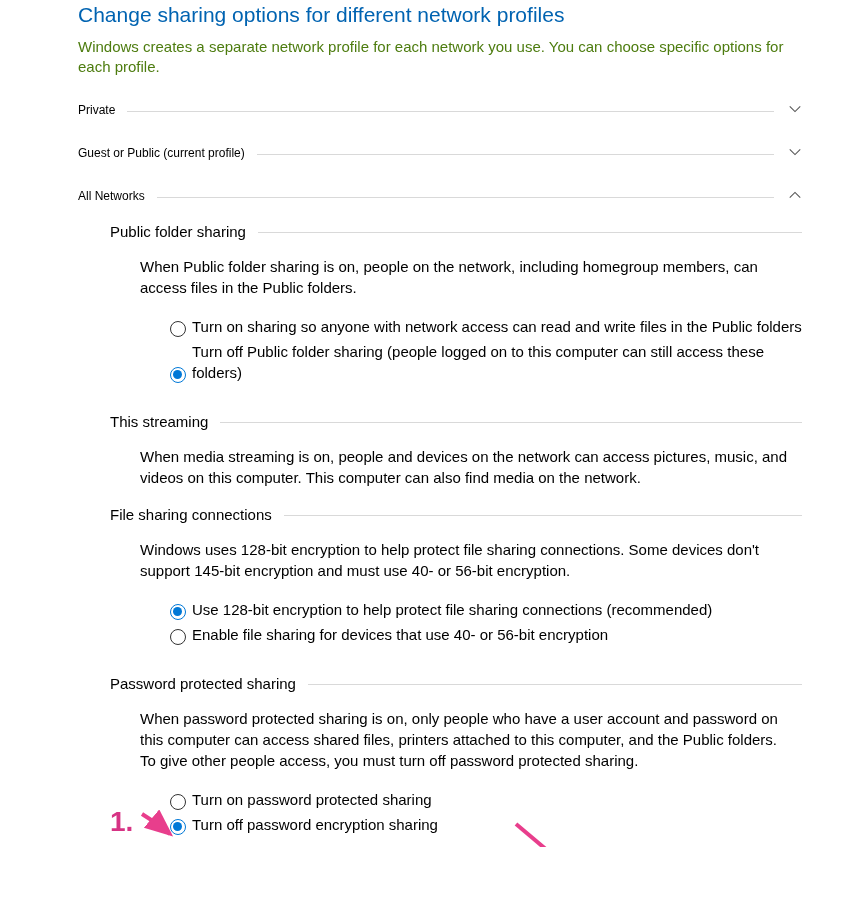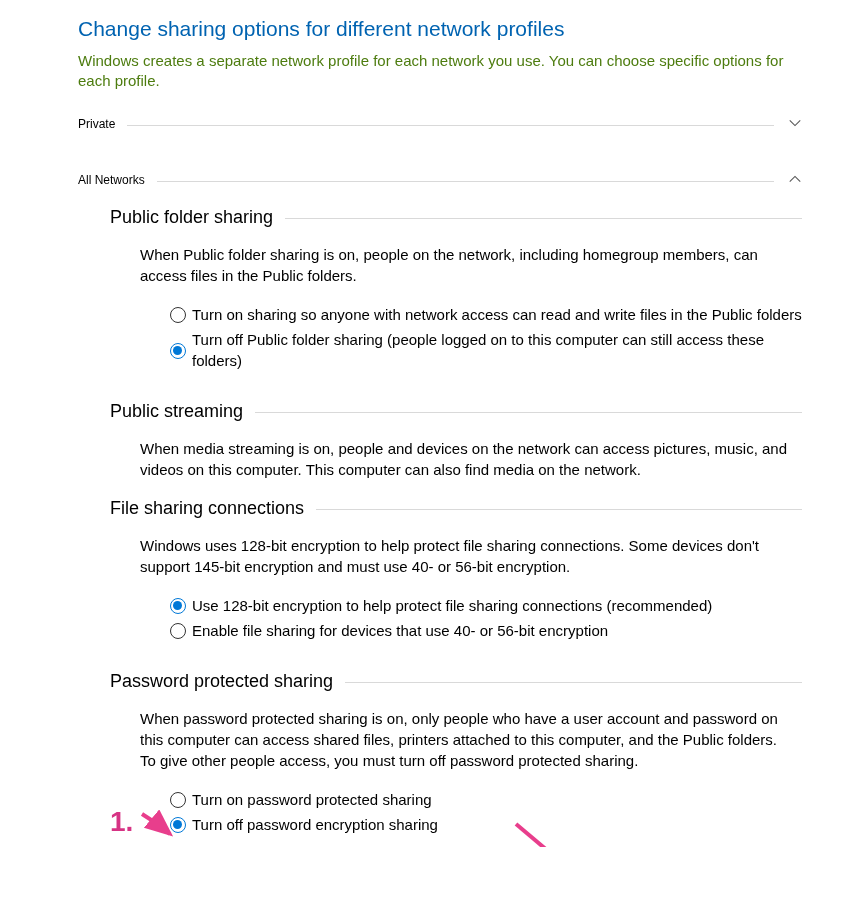--- a/index.html
+++ b/index.html
@@ -6,21 +6,21 @@
   body {
     margin: 0;
     font-family: "Segoe UI", Arial, sans-serif;
     font-size: 15px;
     color: #000;
     background: #fff;
     width: 862px;
     position: relative;
   }
   .content {
-    padding: 17px 60px 0 78px;
+    padding: 3px 60px 0 78px;
   }
   .heading {
     color: #0063b1;
     font-size: 21px;
     font-weight: 400;
     margin: 0 0 10px 0;
   }
   .intro {
     font-size: 15px;
     color: #4d7c0f;
@@ -51,35 +51,35 @@
     color: #555;
   }
   .chevron svg { width: 14px; height: 14px; }
   .section-indent { margin-left: 32px; }
   .sub-heading-row {
     display: flex;
     align-items: center;
     margin: 0 0 16px 0;
   }
   .sub-heading {
-    font-size: 18px;
+    font-size: 15px;
     color: #000;
     white-space: nowrap;
     padding-right: 12px;
   }
   .body-text {
     margin: 0 11px 18px 30px;
     font-size: 15px;
     line-height: 1.4;
     color: #000;
   }
   .radio-group { margin: 0 0 30px 60px; }
   .radio-row {
     display: flex;
-    align-items: center;
+    align-items: flex-end;
     margin-bottom: 4px;
     line-height: 1.4;
   }
   .radio {
     flex: 0 0 auto;
     width: 16px; height: 16px;
     border: 1.5px solid #333;
     border-radius: 50%;
     margin: 2px 6px 0 0;
     background: #fff;
@@ -137,22 +137,31 @@
   <div class="divider-row">
     <span class="divider-label">Private</span>
     <span class="divider-line"></span>
     <span class="chevron">
       <svg viewBox="0 0 16 16">
           <path d="M2 5 L8 11 L14 5" stroke="#555" stroke-width="1.2" fill="none"></path>
         </svg>
     </span>
   </div>
 
-
-  <div class="divider-row" style="margin-top:39px;">
+  <div class="divider-row" style="margin-top:26px;">
+    <span class="divider-label">Guest or Public (current profile)</span>
+    <span class="divider-line"></span>
+    <span class="chevron">
+      <svg viewBox="0 0 16 16">
+          <path d="M2 5 L8 11 L14 5" stroke="#555" stroke-width="1.2" fill="none"></path>
+        </svg>
+    </span>
+  </div>
+
+  <div class="divider-row" style="margin-top:26px;">
     <span class="divider-label">All Networks</span>
     <span class="divider-line"></span>
     <span class="chevron">
       <svg viewBox="0 0 16 16">
           <path d="M2 11 L8 5 L14 11" stroke="#555" stroke-width="1.2" fill="none"></path>
         </svg>
     </span>
   </div>
 
   <div class="section-indent">
@@ -169,21 +178,21 @@
         <span class="radio-label">Turn on sharing so anyone with network access can read and write files in the Public folders</span>
       </div>
       <div class="radio-row">
         <span class="radio selected"></span>
         <span class="radio-label">Turn off Public folder sharing (people logged on to this computer can still access these folders)</span>
       </div>
     </div>
 
     
     <div class="sub-heading-row">
-      <span class="sub-heading">Public streaming</span>
+      <span class="sub-heading">This streaming</span>
       <span class="divider-line"></span>
     </div>
     <p class="body-text">When media streaming is on, people and devices on the network can access pictures, music, and videos on this computer. This computer can also find media on the network.</p>
 
     
     <div class="sub-heading-row">
       <span class="sub-heading">File sharing connections</span>
       <span class="divider-line"></span>
     </div>
     <p class="body-text">Windows uses 128-bit encryption to help protect file sharing connections. Some devices don't support 145-bit encryption and must use 40- or 56-bit encryption.</p>

